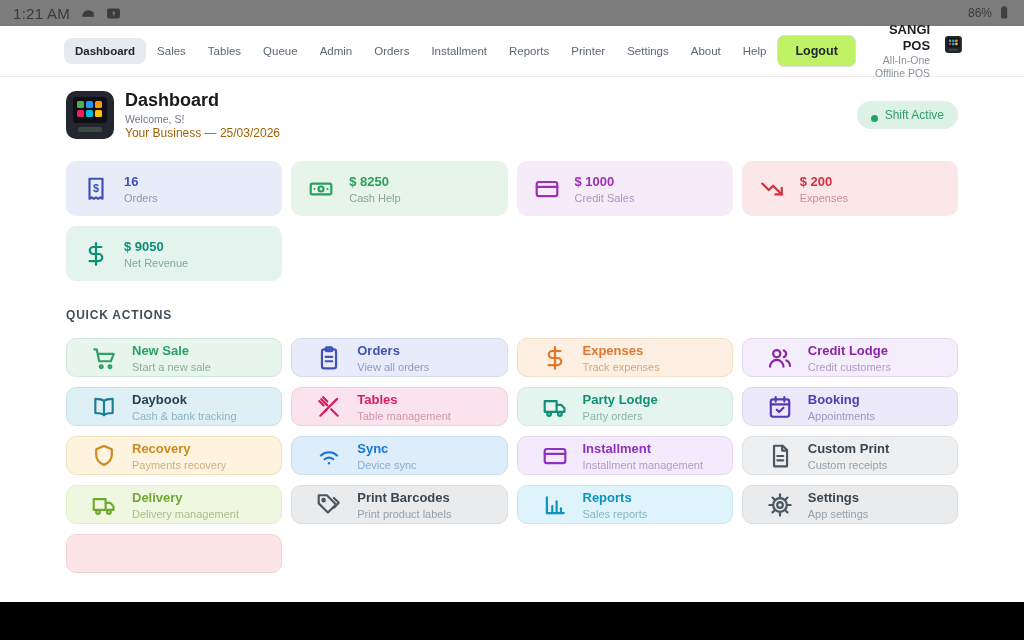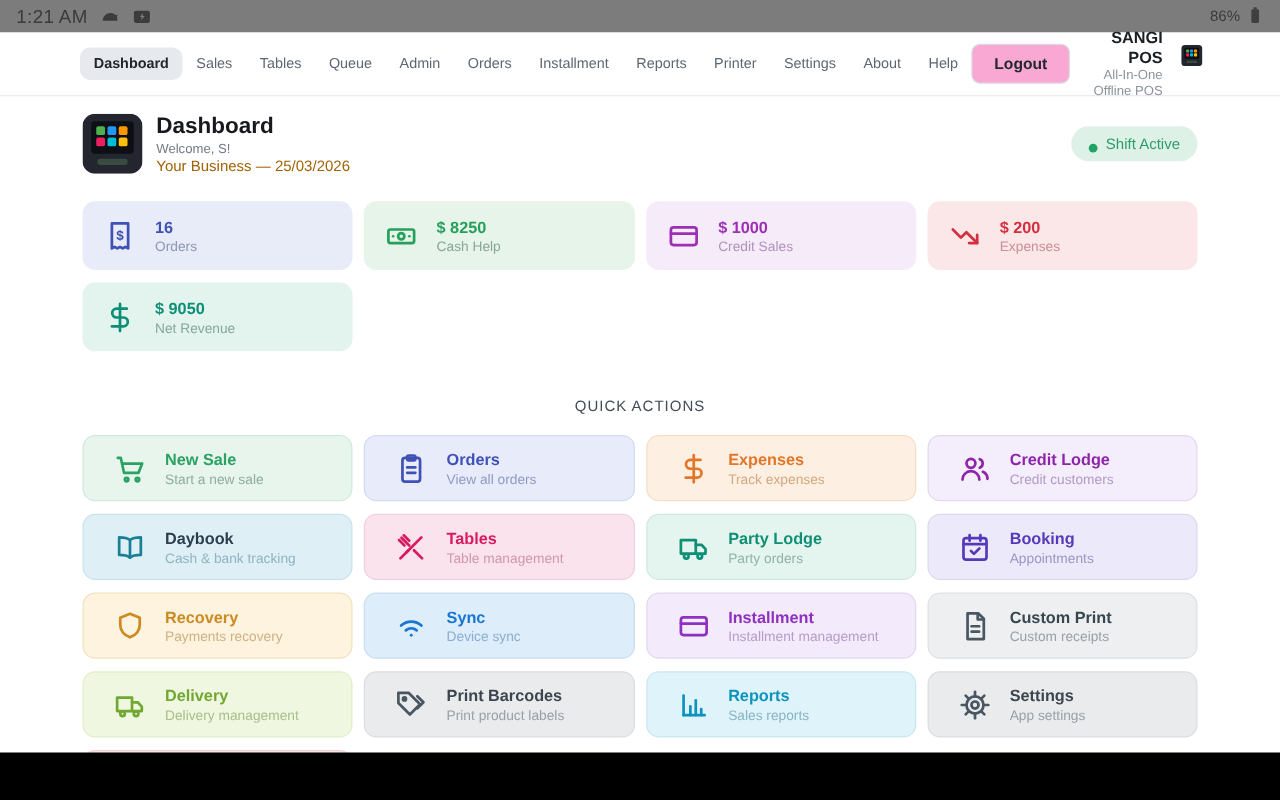--- a/index.html
+++ b/index.html
@@ -15,21 +15,21 @@
   .sb-batt-pct { font-size:12px; }
   .sb-batt { width:14px; height:17px; }
 
   
   .topnav { height:51px; background:#fff; border-bottom:1px solid #ebebeb;
     display:flex; align-items:center; padding:0 62px 0 64px; }
   .nav-item { font-size:11.5px; color:#5d6774; padding:7px 11px; border-radius:8px;
     white-space:nowrap; cursor:pointer; }
   .nav-item.active { background:#e6e9ed; color:#22272e; font-weight:bold; }
   .nav-right { margin-left:auto; display:flex; align-items:center; gap:15px; }
-  .logout-btn { background:#f9a8d4; border:1px solid #dadde2; border-radius:7px;
+  .logout-btn { background:#bef264; border:1px solid #dadde2; border-radius:7px;
     padding:8px 17px; font-size:12.5px; font-weight:bold; color:#22272e; cursor:pointer;
     font-family:"Liberation Sans", sans-serif; }
   .brand { text-align:right; line-height:1.25; }
   .brand-name { font-size:13px; font-weight:bold; color:#1b1f24; }
   .brand-tag { font-size:10.5px; color:#8b939d; }
   .brand-logo { width:30px; height:30px; }
 
   
   .content { padding:13px 66px 0 66px; }
   .page-header { display:flex; align-items:center; }
@@ -42,29 +42,29 @@
     background:#def1e7; border-radius:15px; padding:7px 14px;
     font-size:12px; color:#2f9e68; }
   .shift-dot { width:7px; height:7px; border-radius:50%; background:#21a366; }
 
   
   .stats-grid, .qa-grid { display:grid; grid-template-columns:repeat(4,1fr);
     gap:10px 9px; }
   .stats-grid { margin-top:21px; }
   .card { border-radius:10px; height:55px; display:flex; align-items:center;
     padding:0 17px; gap:15px; background:var(--bg); }
-  .qa-card { border:1px solid var(--bd); cursor:pointer; height:53px;padding-left:24px; }
+  .qa-card { border:1px solid var(--bd); cursor:pointer; height:39px;padding-left:24px; }
   .card .icon { width:26px; height:26px; flex:none; color:var(--ic); }
   .icon svg { width:100%; height:100%; }
   .c-main { font-size:13px; font-weight:bold; color:var(--fg); margin-bottom:3px;
     white-space:nowrap; }
   .c-sub  { font-size:11px; color:var(--sub); white-space:nowrap; }
 
-  .section-label { margin:37px 0 16px; font-size:12px; font-weight:normal;
-    letter-spacing:.8px; color:#434c57;text-align:center; }
+  .section-label { margin:27px 0 16px; font-size:12px; font-weight:bold;
+    letter-spacing:.8px; color:#434c57; }
 
   
   .android-bar { position:absolute; left:0; bottom:0; width:1024px; height:38px;
     background:#000; z-index:9; }
 </style>
 </head>
 <body>
 
 <div class="status-bar">
   <span class="sb-time">1:21 AM</span>

